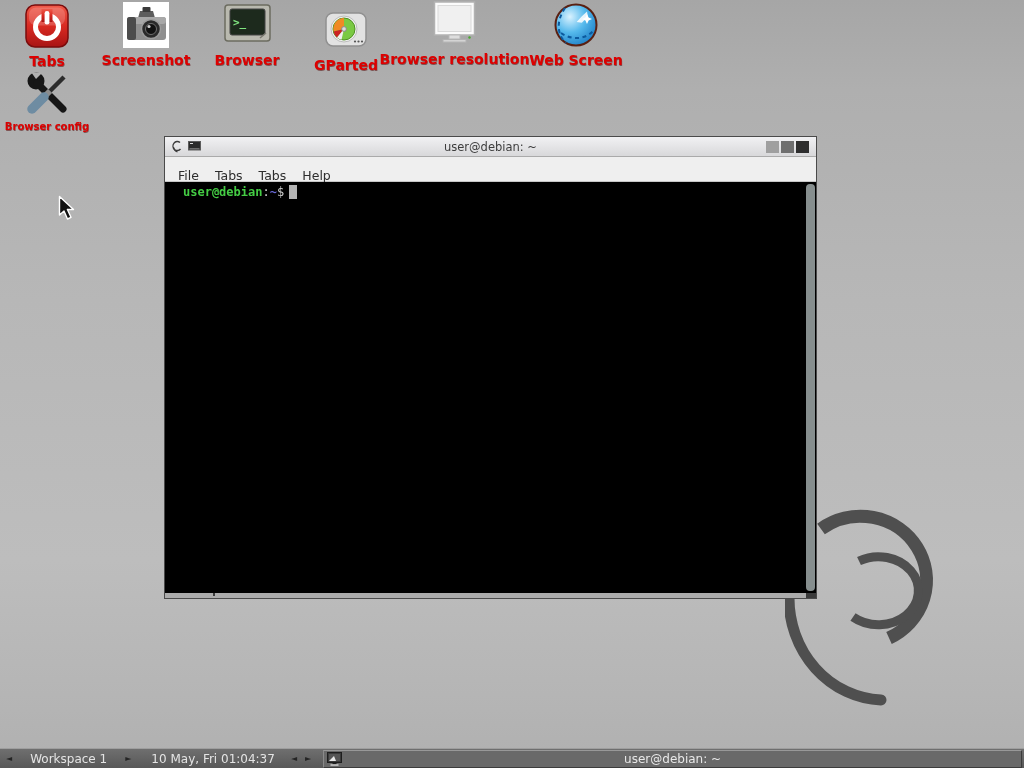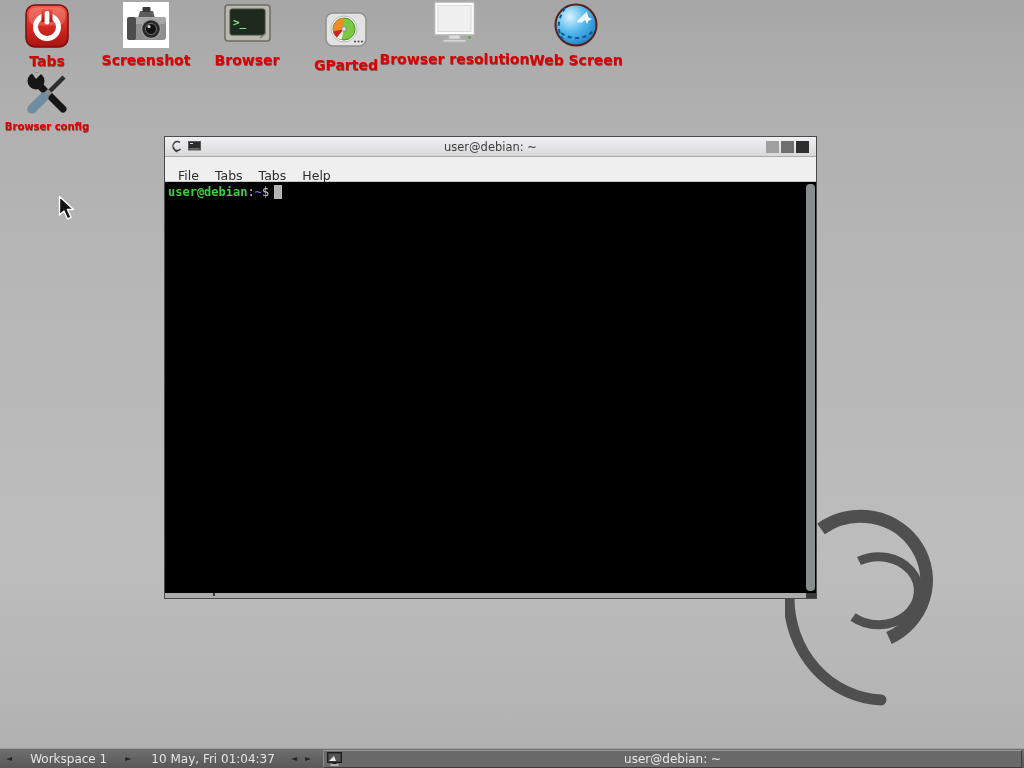--- a/index.html
+++ b/index.html
@@ -26,21 +26,21 @@
   .tb-icons{display:flex;align-items:center;gap:5px;margin-left:6px;}
   .tb-title{position:absolute;left:0;right:0;text-align:center;font-size:11.5px;color:#3d3d3d;pointer-events:none;}
   .tb-btns{margin-left:auto;display:flex;gap:2px;margin-right:7px;z-index:2;}
   .tbtn{width:13px;height:12px;}
   .tbtn.min{background:#9f9f9f;}
   .tbtn.max{background:#6f6f6f;}
   .tbtn.close{background:#2e2e2e;}
   .menubar{height:24px;background:#efefef;border-bottom:1px solid #c6c6c6;
     display:flex;align-items:center;padding-left:5px;font-size:12.5px;color:#2d2d2d;}
   .menu-item{padding:9px 8px;margin-top:12px;}
-  .term{height:411px;background:#000;position:relative;}
+  .term{height:411px;background:#000;position:relative;padding-left:15px;}
   .promptline{padding:3px 0 0 3px;font-family:"DejaVu Sans Mono",monospace;font-size:12px;line-height:15px;white-space:pre;}
   .p-user{color:#44cc44;font-weight:bold;}
   .p-colon,.p-dollar{color:#cfcfcf;}
   .p-path{color:#6a6ad8;font-weight:bold;}
   .cursorblock{display:inline-block;width:8px;height:14px;background:#b4b4b4;margin-left:5px;vertical-align:text-bottom;}
   .scrollbar{position:absolute;top:2px;bottom:2px;right:1px;width:9px;background:#868e8e;border-radius:4px;}
   .bottomstrip{height:5px;background:#ababab;position:relative;}
   .bs-corner{position:absolute;right:0;top:0;width:10px;height:5px;background:#3a3a3a;}
   .bs-tick{position:absolute;left:48px;top:0;width:2px;height:3px;background:#3a3a3a;}
   

